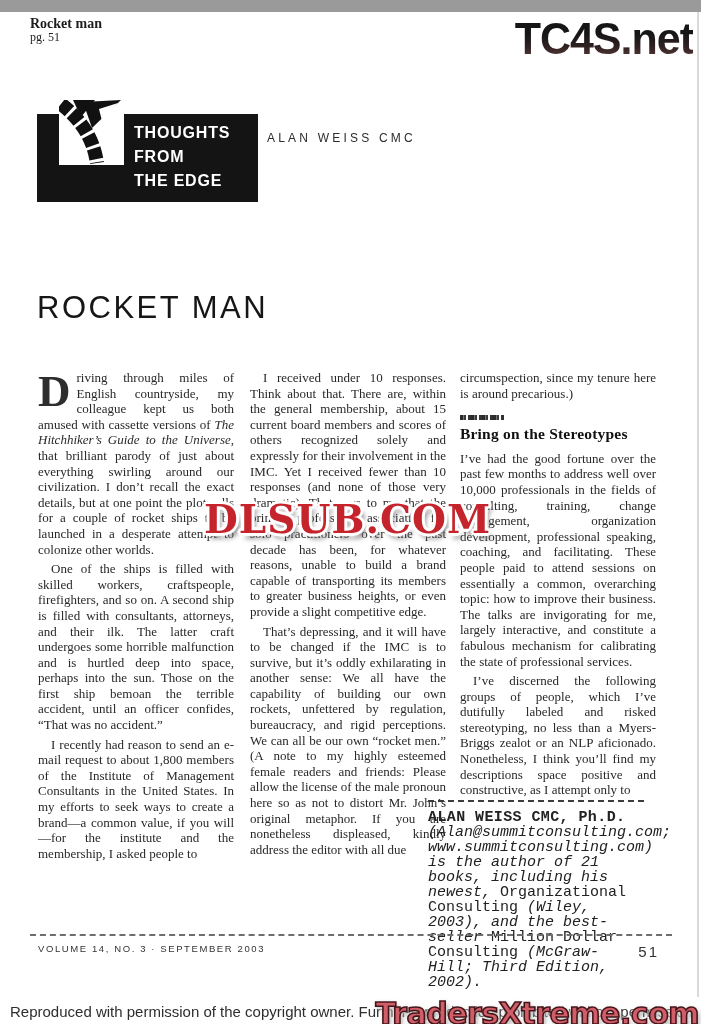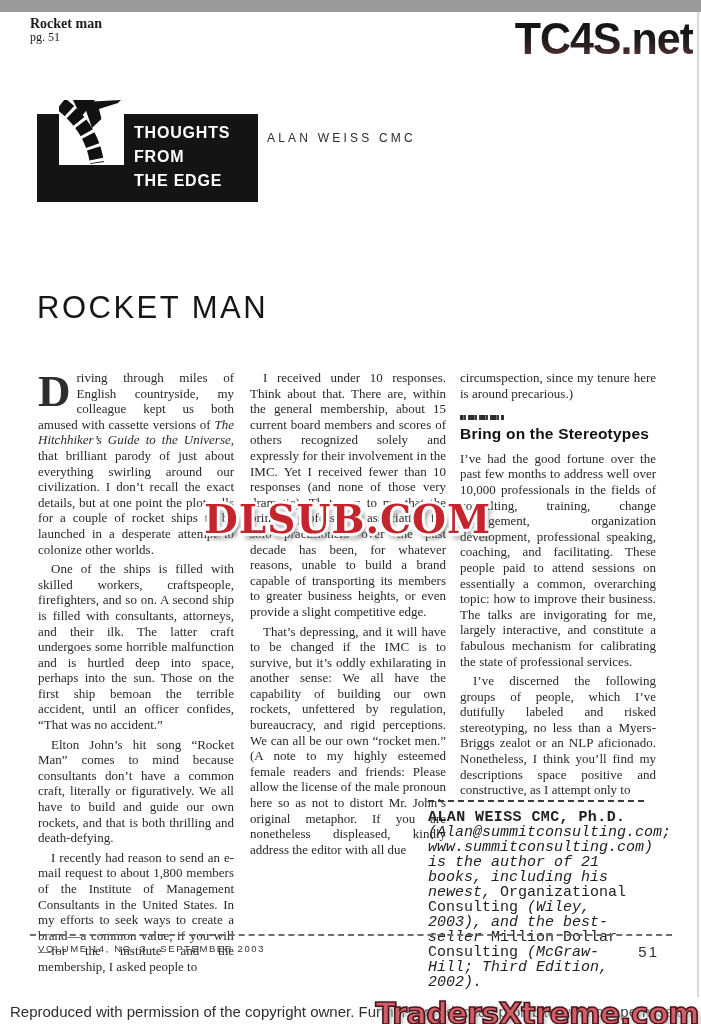--- a/index.html
+++ b/index.html
@@ -43,21 +43,21 @@
   .col p{margin:0 0 4px 0;}
   .col p.ind{text-indent:13px;}
   .col1{left:38px;} .col2{left:250px;} .col3{left:460px;}
   .dropcap{
     float:left;font-size:45px;line-height:37px;padding:3px 6px 0 0;
     font-weight:bold;color:#2e2e2e;font-family:"Liberation Serif",serif;
   }
   .smudge{width:44px;height:5px;margin:14px 0 6px 0;
     background:repeating-linear-gradient(90deg,#2a2a2a 0 3px,#777 3px 4px,#3a3a3a 4px 6px,#fff 6px 8px,#333 8px 11px);}
   .subhead{
-    font-family:Liberation Sans, sans-serif;font-weight:bold;font-size:15.5px;
+    font-family:Liberation Serif, serif;font-weight:bold;font-size:15.5px;
     color:#111;margin:0 0 9px 0;letter-spacing:.2px;
   }
   
   .bio{
     position:absolute;left:428px;top:788px;width:216px;
     font-family:Liberation Mono, monospace;font-size:15px;line-height:15px;color:#222;
     border-top:2px dashed #3c3c3c;padding-top:8px;
   }
   .bio .bname{font-weight:bold;letter-spacing:.4px;}
   .bio i{font-style:italic;}
@@ -125,21 +125,20 @@
       <div>THE EDGE</div>
     </div>
   </div>
   <div class="byline">ALAN WEISS CMC</div>
 
   <div class="title">ROCKET MAN</div>
 
   <div class="col col1">
     <p><span class="dropcap">D</span><span>riving through miles of English countryside, my colleague kept us both amused with cassette versions of </span><i class="bk">The Hitchhiker’s Guide to the Universe</i><span>, that brilliant parody of just about everything swirling around our civilization. I don’t recall the exact details, but at one point the plot calls for a couple of rocket ships to be launched in a desperate attempt to colonize other worlds.</span></p>
     <p class="ind">One of the ships is filled with skilled workers, craftspeople, firefighters, and so on. A second ship is filled with consultants, attorneys, and their ilk. The latter craft undergoes some horrible malfunction and is hurtled deep into space, perhaps into the sun. Those on the first ship bemoan the terrible accident, until an officer confides, “That was no accident.”</p>
-    <p class="ind">Elton John’s hit song “Rocket Man” comes to mind because consultants don’t have a common craft, literally or figuratively. We all have to build and guide our own rockets, and that is both thrilling and death-defying.</p>
     <p class="ind">I recently had reason to send an e-mail request to about 1,800 members of the Institute of Management Consultants in the United States. In my efforts to seek ways to create a brand—a common value, if you will—for the institute and the membership, I asked people to</p>
   </div>
 
   <div class="col col2">
     <p class="ind">I received under 10 responses. Think about that. There are, within the general membership, about 15 current board members and scores of others recognized solely and expressly for their involvement in the IMC. Yet I received fewer than 10 responses (and none of those very dramatic). That says to me that the primary professional association for solo practitioners over the past decade has been, for whatever reasons, unable to build a brand capable of transporting its members to greater business heights, or even provide a slight competitive edge.</p>
     <p class="ind">That’s depressing, and it will have to be changed if the IMC is to survive, but it’s oddly exhilarating in another sense: We all have the capability of building our own rockets, unfettered by regulation, bureaucracy, and rigid perceptions. We can all be our own “rocket men.” (A note to my highly esteemed female readers and friends: Please allow the license of the male pronoun here so as not to distort Mr. John’s original metaphor. If you are nonetheless displeased, kindly address the editor with all due</p>
   </div>
 
   <div class="col col3">
     <p>circumspection, since my tenure here is around precarious.)</p>

